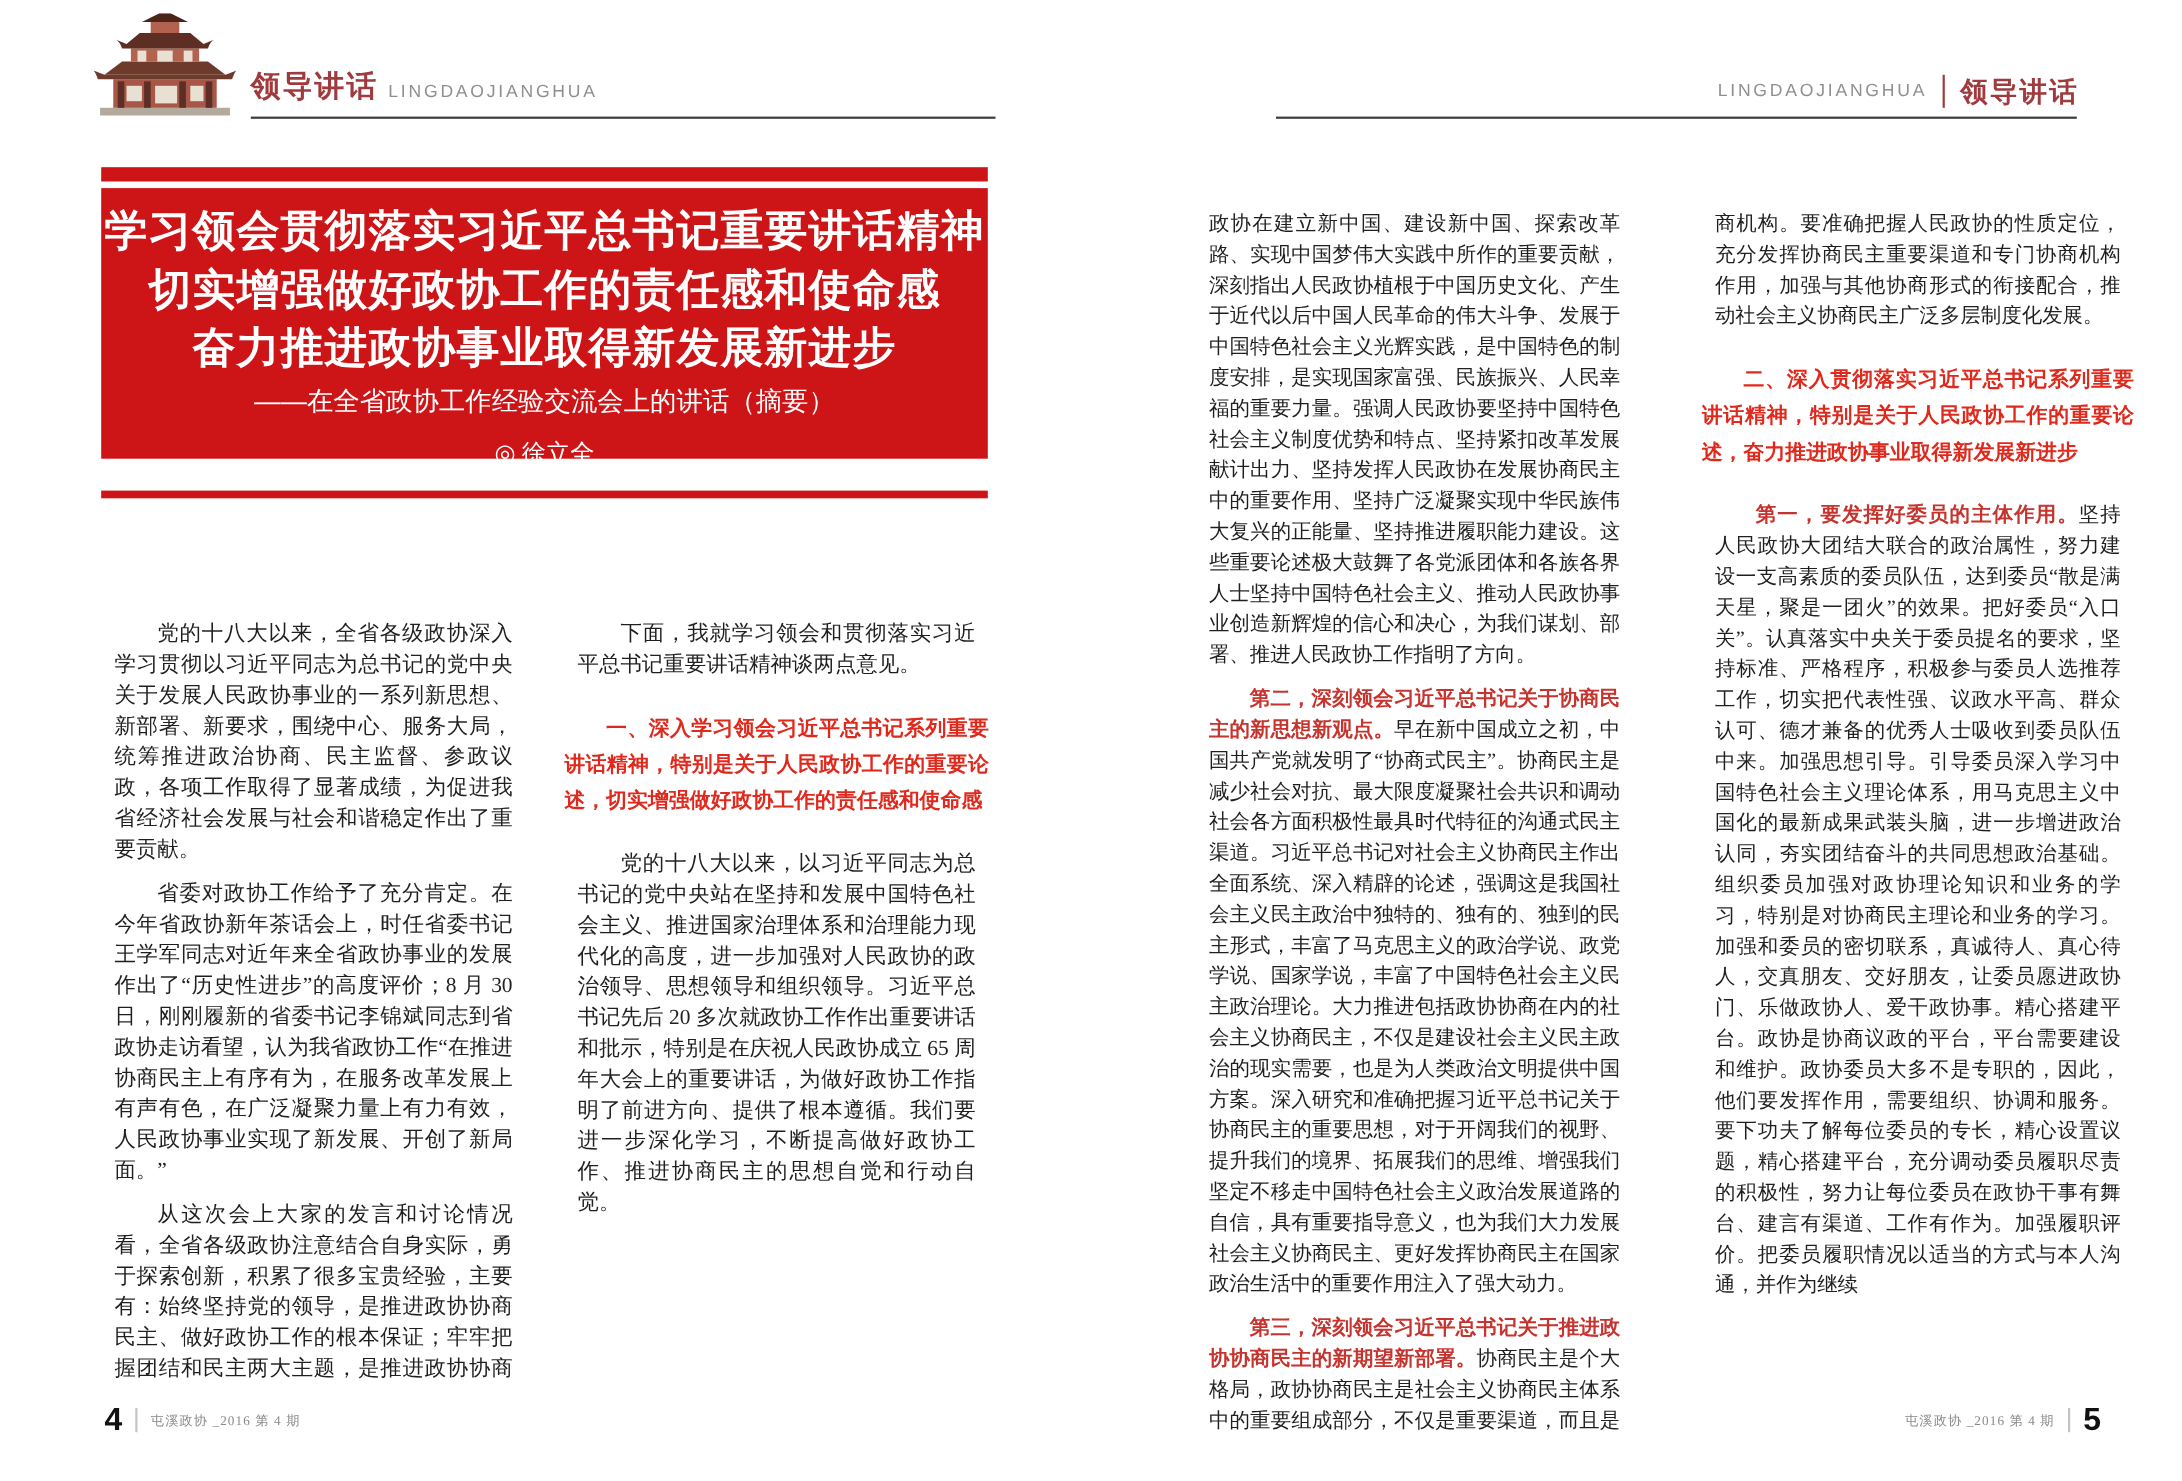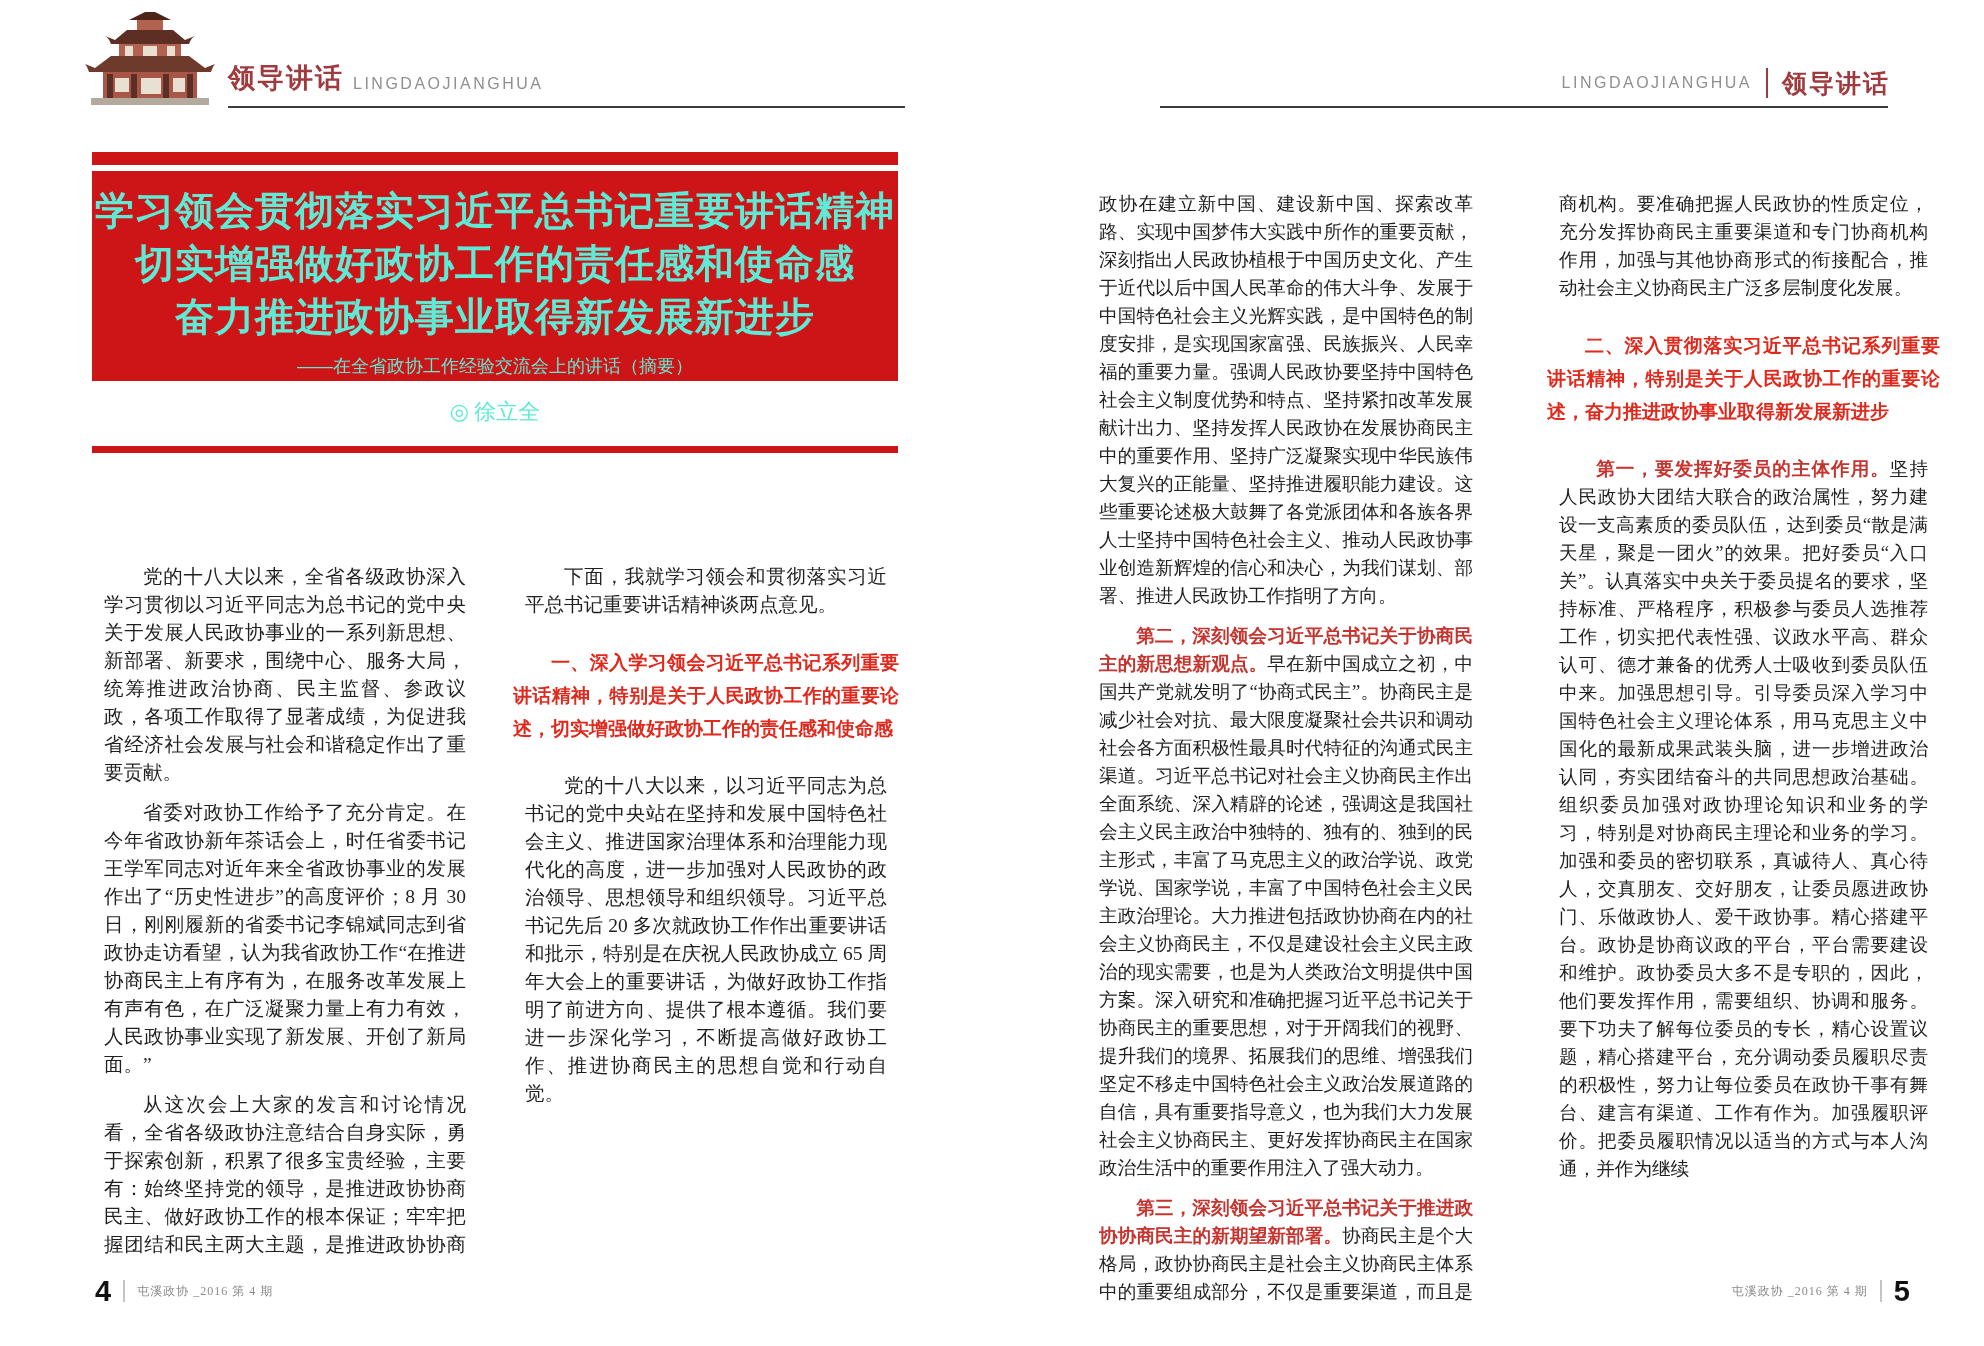--- a/index.html
+++ b/index.html
@@ -26,26 +26,26 @@
   .hdr-left .py{position:absolute;left:268px;bottom:17px;font-size:16px;color:var(--pinyin-gray);letter-spacing:2.5px;font-family:"Liberation Sans","DejaVu Sans",sans-serif;}
   .rule-left{position:absolute;left:228px;top:106px;width:677px;height:2px;background:var(--rule-dark);}
   .hdr-right{position:absolute;left:1160px;top:60px;width:730px;height:46px;display:flex;align-items:center;justify-content:flex-end;gap:14px;}
   .hdr-right .py{font-size:16px;color:var(--pinyin-gray);letter-spacing:2.5px;font-family:"Liberation Sans","DejaVu Sans",sans-serif;}
   .hdr-right .vsep{width:0;height:30px;border-left:2px solid var(--header-red);}
   .hdr-right .cn{font-size:25px;font-weight:bold;color:var(--header-red);letter-spacing:2px;}
   .rule-right{position:absolute;left:1160px;top:106px;width:728px;height:2px;background:var(--rule-dark);}
 
   
   .banner-stripe-top{position:absolute;left:92px;top:152px;width:806px;height:13px;background:var(--banner-red);}
-  .banner-main{position:absolute;left:92px;top:171px;width:806px;height:210px;background:var(--banner-red);
-    color:#5eead4;text-align:center;}
+  .banner-main{position:absolute;left:92px;top:171px;width:806px;height:246px;background:var(--banner-red);
+    color:#ffffff;text-align:center;}
   .banner-stripe-bottom{position:absolute;left:92px;top:446px;width:806px;height:7px;background:var(--banner-red);}
   .banner-title{padding-top:13px;font-family:"Liberation Sans","DejaVu Sans",sans-serif;
     font-weight:bold;font-size:39px;line-height:53px;letter-spacing:1px;}
-  .banner-sub{font-size:18px;line-height:42px;margin-top:2px;font-family:"Liberation Sans","DejaVu Sans",sans-serif;}
+  .banner-sub{font-size:24px;line-height:42px;margin-top:2px;font-family:"Liberation Sans","DejaVu Sans",sans-serif;}
   .banner-author{font-size:22px;margin-top:10px;}
 
   
   .col{position:absolute;overflow:hidden;text-align:justify;}
   .col-l{font-size:19.5px;line-height:28px;}
   .col-r{font-size:18.6px;line-height:28px;}
   #c1{left:92px;top:551px;width:386px;height:704px;}
   #c2{left:513px;top:551px;width:386px;height:704px;}
   #c3{left:1087px;top:178px;width:398px;height:1126px;}
   #c4{left:1547px;top:178px;width:393px;height:1126px;}

